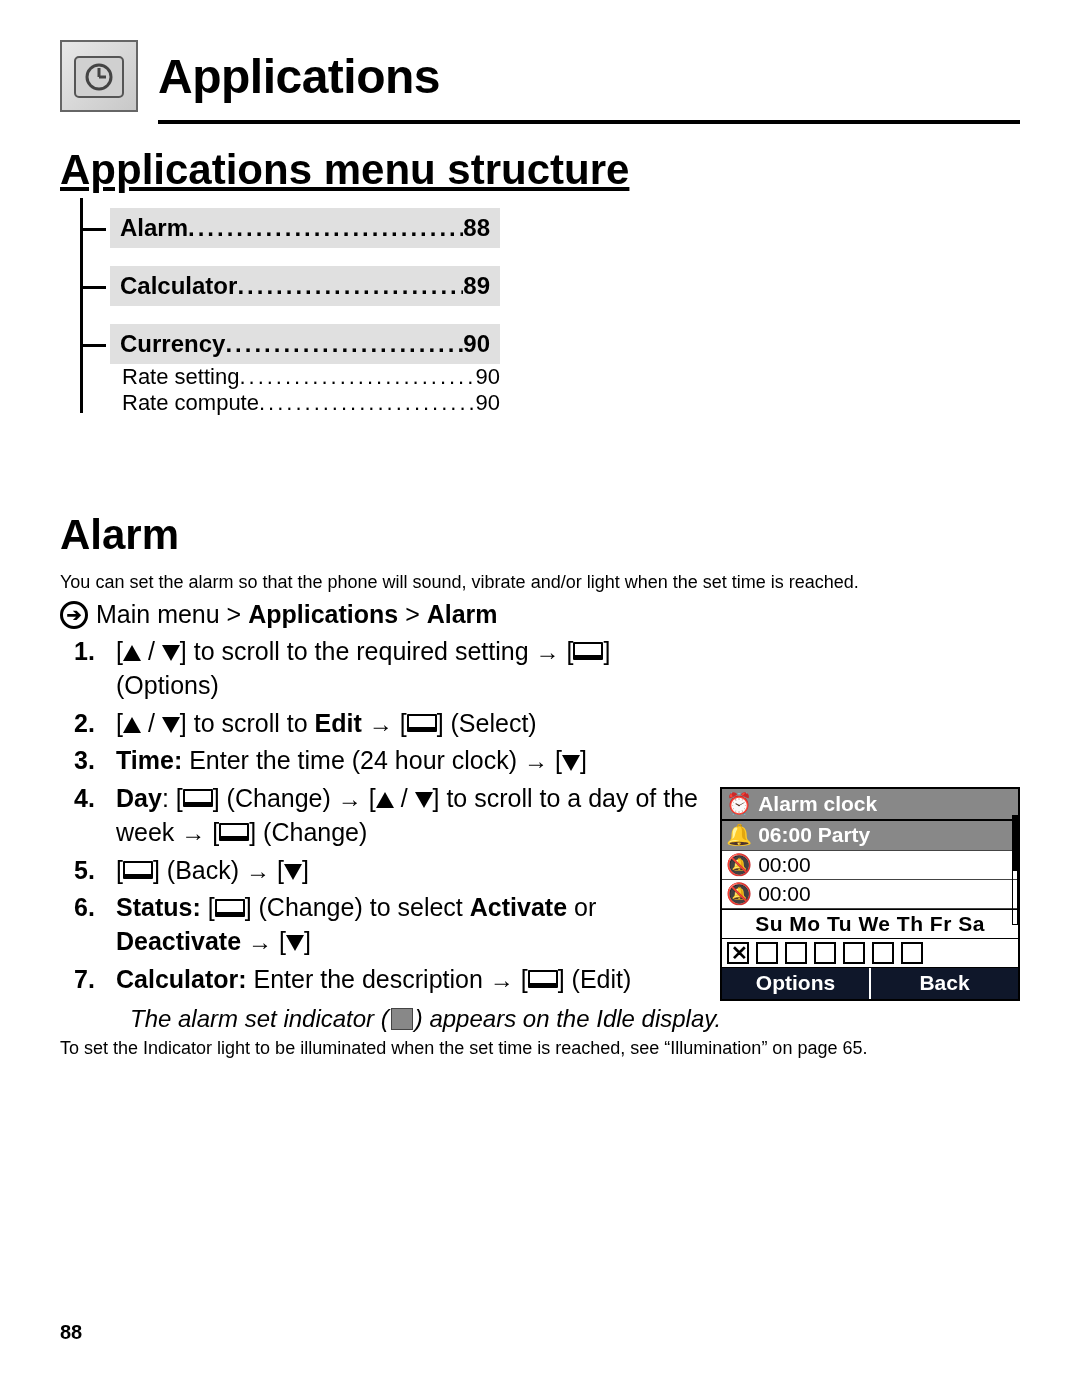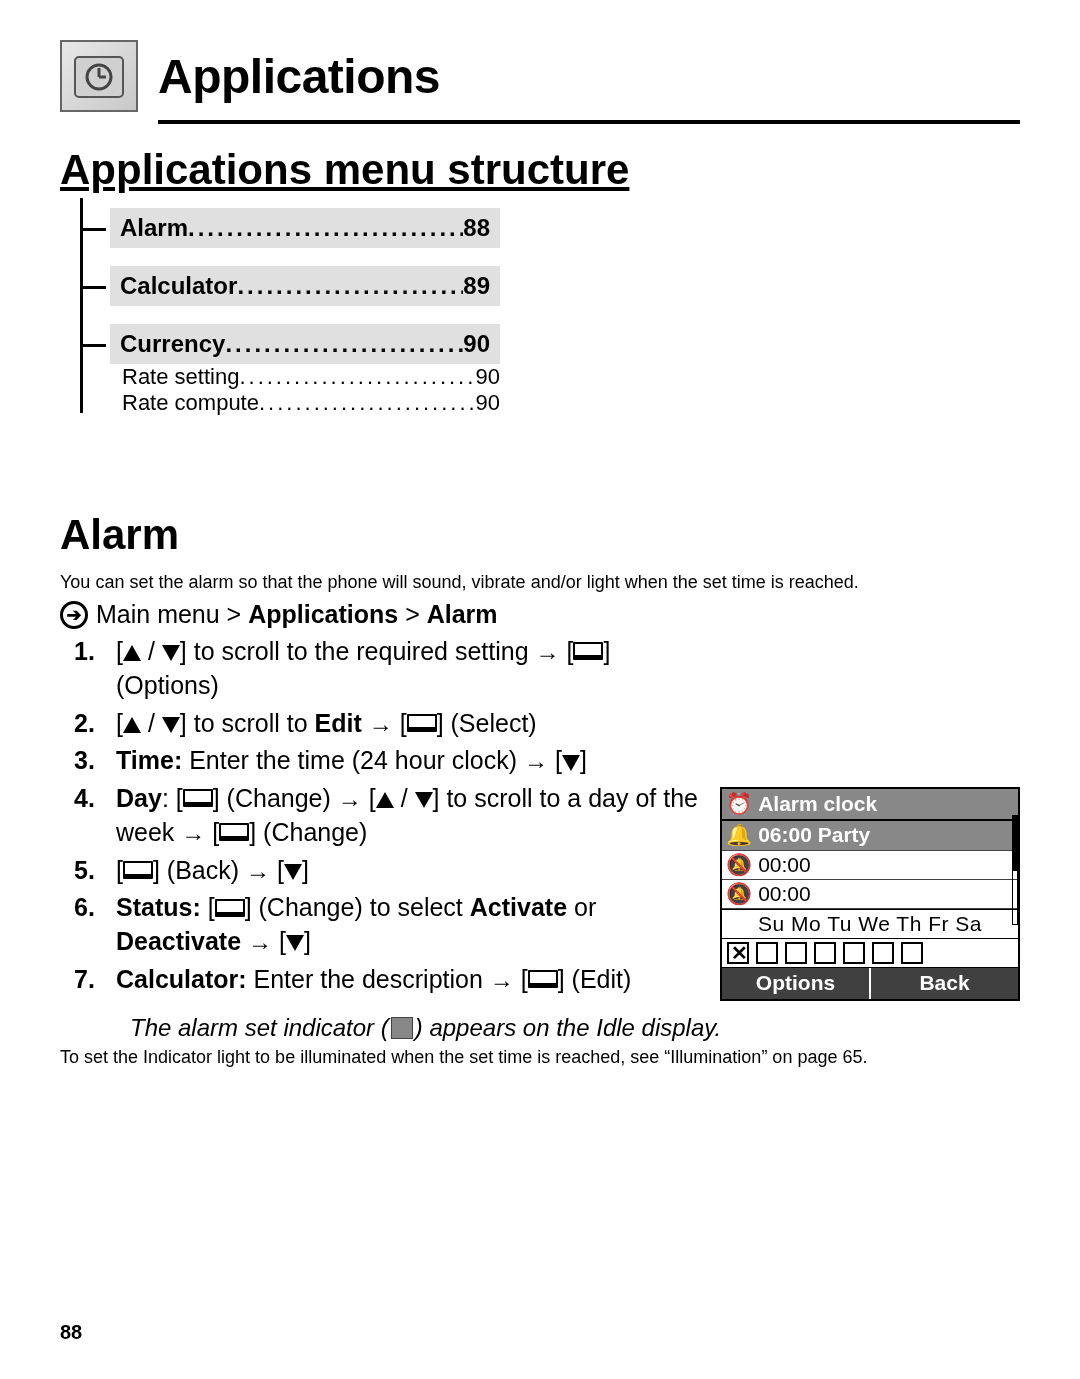--- a/index.html
+++ b/index.html
@@ -165,47 +165,47 @@
   }
   .ps-row{
     border-bottom:1px solid #444;
     padding:1px 4px;
     display:flex;align-items:center;gap:6px;
   }
   .ps-row.sel{background:#888;color:#fff;font-weight:bold;}
   .ps-days{
     border-top:1px solid #000;
     border-bottom:1px solid #000;
-    font-weight:normal;
+    font-weight:bold;
     font-size:21px;
     padding:1px 8px;
     letter-spacing:0.5px;
     text-align:center;
   }
   .ps-checks{
     display:flex;gap:7px;padding:3px 5px;align-items:center;
     border-bottom:1px solid #000;
   }
   .chk{width:22px;height:22px;border:2px solid #000;}
   .chk.on{position:relative;}
   .chk.on::after{content:"✕";position:absolute;left:2px;top:-3px;font-size:20px;font-weight:bold;}
   .ps-soft{
     display:flex;font-weight:bold;color:#fff;
   }
-  .ps-soft div{flex:1;background:#404040;text-align:center;padding:2px 0;}
+  .ps-soft div{flex:1;background:#0f172a;text-align:center;padding:2px 0;}
   .ps-soft div:first-child{border-right:2px solid #fff;}
   .scrollbar{position:absolute;right:2px;top:30px;width:6px;height:110px;border:1px solid #000;}
   .scrollbar::after{content:"";position:absolute;left:0;top:0;width:100%;height:55px;background:#000;}
   .phone-wrap{position:relative;}
 
   .note {
     font-style: italic;
     font-size: 24px;
     padding-left:70px;
-    margin:13px 0 4px 0;
+    margin:4px 0 4px 0;
     display:flex;align-items:center;gap:2px;flex-wrap:wrap;
   }
   .indicator-icon{
     width:22px;height:22px;background:#888;border:1px solid #444;
     display:inline-block;vertical-align:middle;font-style:normal;
   }
   .page-num{
     position:absolute;
     bottom:35px;left:60px;
     font-weight:bold;font-size:20px;

